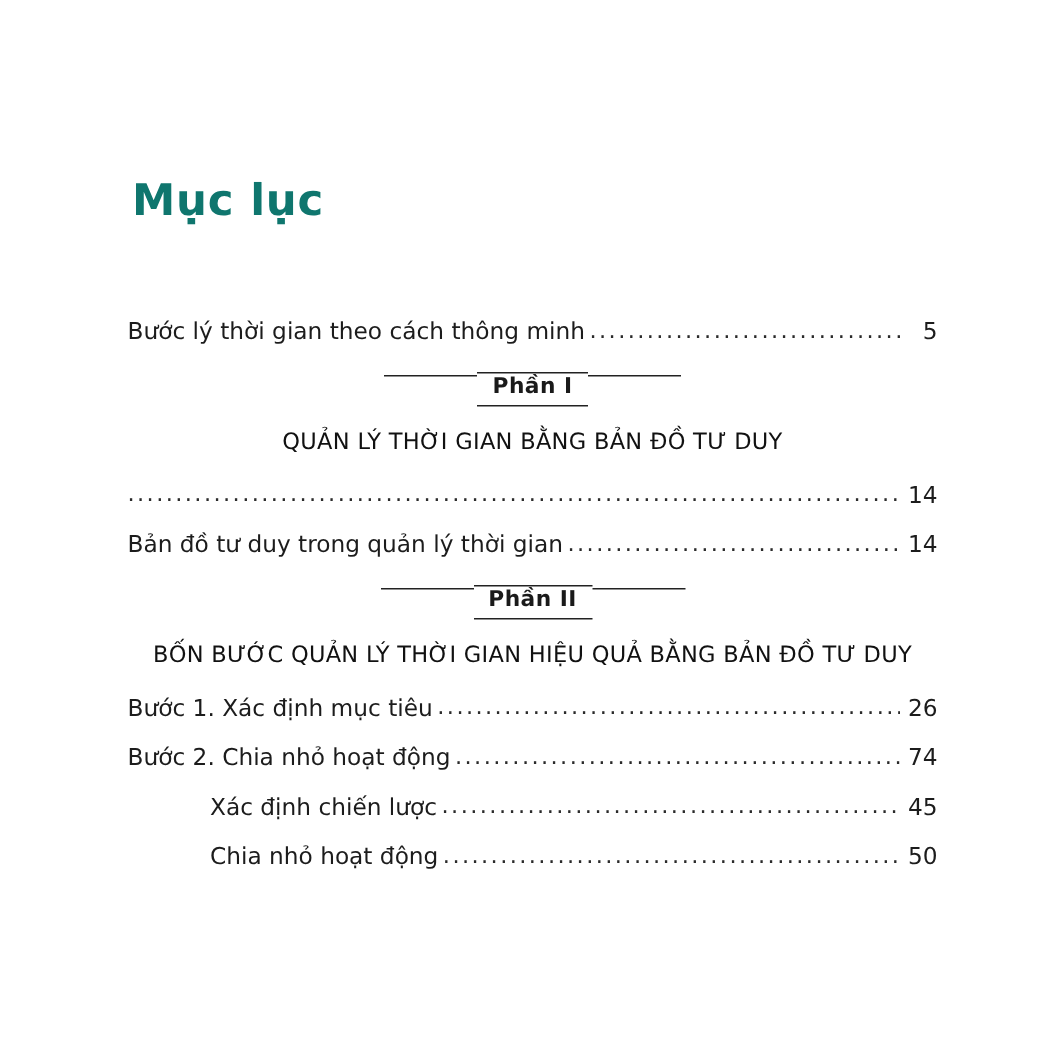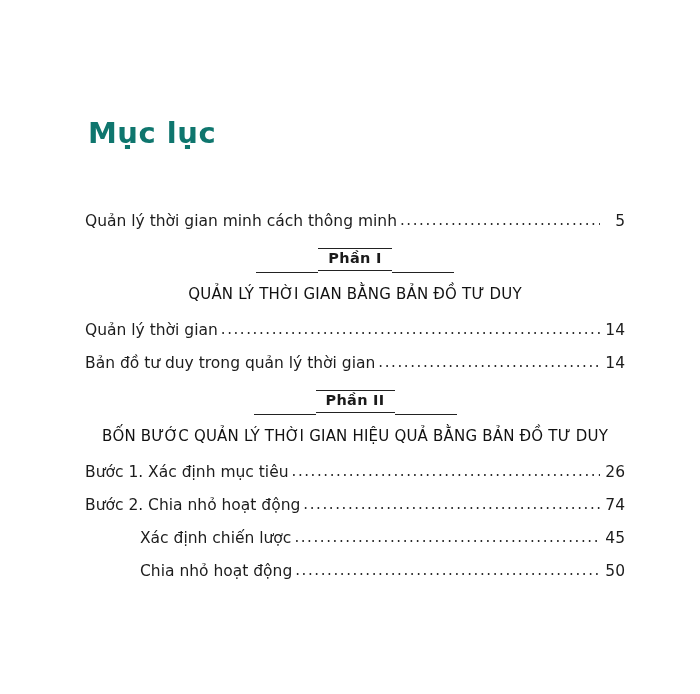--- a/index.html
+++ b/index.html
@@ -79,21 +79,21 @@
     border-top: 1.6px solid #222;
     border-bottom: 1.6px solid #222;
     line-height: 1.25;
     position: relative;
     top: -2px;
   }
   .part-rule-wrap {
     position: relative;
     display: flex;
     justify-content: center;
-    align-items: flex-end;
+    align-items: flex-start;
   }
   .part-rule-wrap::before,
   .part-rule-wrap::after {
     content: "";
     display: block;
     width: 62px;
     height: 0;
     border-top: 1.6px solid #222;
   }
   .part-heading {
@@ -109,34 +109,33 @@
 </head>
 <body>
 
 <div class="page">
 
   <div class="title">Mục lục</div>
 
   <div class="toc">
 
     <div class="entry">
-      <span class="label">Quản lý thời gian minh cách thông minh</span>
+      <span class="label">Bước lý thời gian theo cách thông minh</span>
       <span class="dots">........................................................................................................................</span>
       <span class="page-num">5</span>
     </div>
 
     <div class="part">
       <div class="part-rule-wrap">
         <span class="part-label">Phần I</span>
       </div>
       <div class="part-heading">QUẢN LÝ THỜI GIAN BẰNG BẢN ĐỒ TƯ DUY</div>
     </div>
 
     <div class="entry">
-      <span class="label">Quản lý thời gian</span>
       <span class="dots">........................................................................................................................</span>
       <span class="page-num">14</span>
     </div>
 
     <div class="entry">
       <span class="label">Bản đồ tư duy trong quản lý thời gian</span>
       <span class="dots">........................................................................................................................</span>
       <span class="page-num">14</span>
     </div>
 

